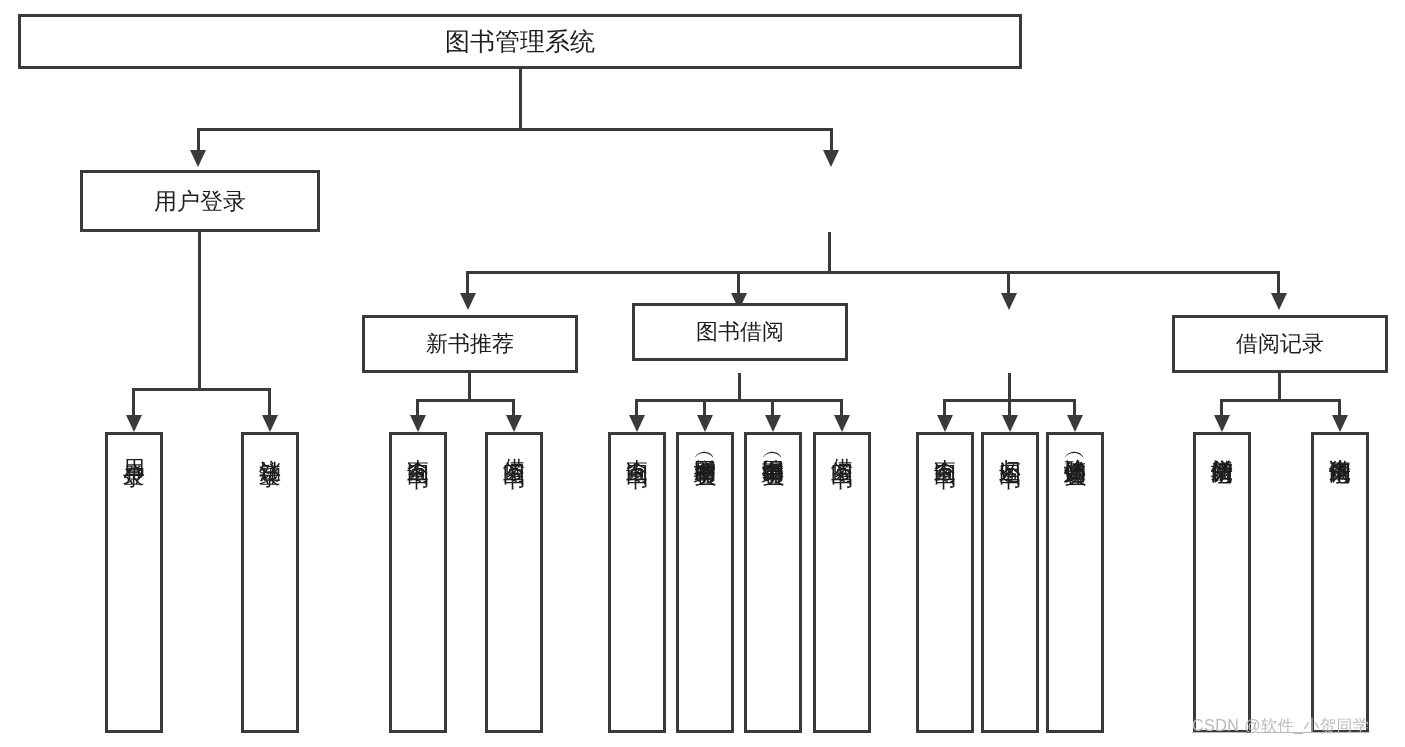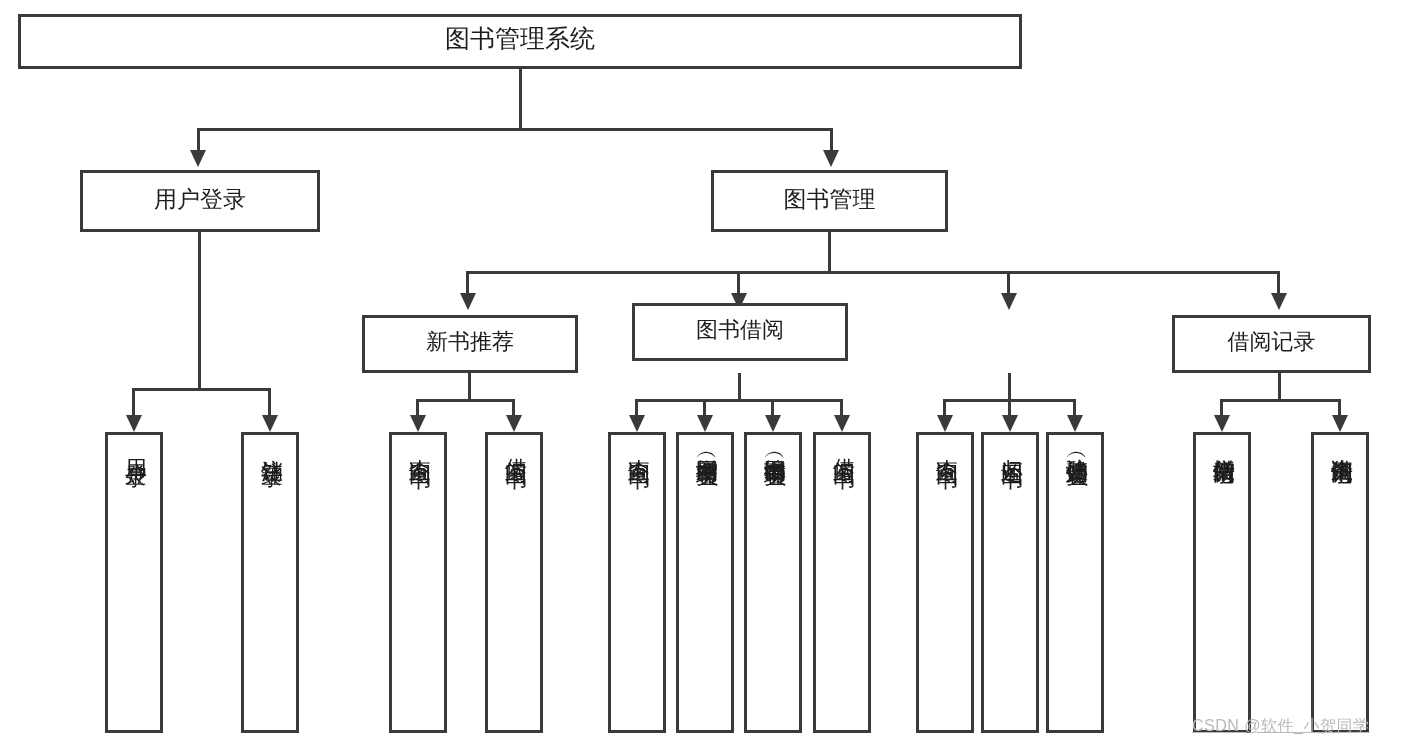--- a/index.html
+++ b/index.html
@@ -21,21 +21,20 @@
     position:absolute;
     box-sizing:border-box;
     background:#ffffff;
     border:3px solid #3a3a3a;
     display:flex;
     align-items:center;
     justify-content:center;
     text-align:center;
     line-height:1.15;
     color:#1d1d1d;
-    font-family:Liberation Mono, monospace;
   }
   .node.root{ font-size:25px; }
   .node.lvl2{ font-size:23px; }
   .node.lvl3{ font-size:22px; }
   .node.leaf{
     font-size:22px;
     align-items:flex-start;
     justify-content:center;
     padding-top:6px;
   }
@@ -94,23 +93,20 @@
 
   <div class="vline" style="left:197px;top:128px;width:3px;height:22px;"></div>
   <div class="arrow" style="left:190px;top:150px;"></div>
   <div class="vline" style="left:830px;top:128px;width:3px;height:22px;"></div>
   <div class="arrow" style="left:823px;top:150px;"></div>
 
   <div class="node lvl2" style="left:80px;top:170px;width:240px;height:62px;">
     <span>用户登录</span>
   </div>
 
-  <div class="node lvl2" style="left:711px;top:170px;width:237px;height:62px;">
-    <span>图书管理</span>
-  </div>
 
   <div class="vline" style="left:198px;top:232px;width:3px;height:158px;"></div>
   <div class="hline" style="left:132px;top:388px;width:138px;height:3px;"></div>
   <div class="vline" style="left:132px;top:388px;width:3px;height:27px;"></div>
   <div class="arrow" style="left:126px;top:415px;"></div>
   <div class="vline" style="left:268px;top:388px;width:3px;height:27px;"></div>
   <div class="arrow" style="left:262px;top:415px;"></div>
 
   <div class="vline" style="left:828px;top:232px;width:3px;height:41px;"></div>
   <div class="hline" style="left:466px;top:271px;width:814px;height:3px;"></div>
@@ -126,21 +122,21 @@
 
   <div class="vline" style="left:1277px;top:271px;width:3px;height:22px;"></div>
   <div class="arrow" style="left:1271px;top:293px;"></div>
 
   <div class="node lvl3" style="left:362px;top:315px;width:216px;height:58px;">
     <span>新书推荐</span>
   </div>
   <div class="node lvl3" style="left:632px;top:303px;width:216px;height:58px;">
     <span>图书借阅</span>
   </div>
-  <div class="node lvl3" style="left:1172px;top:315px;width:199px;height:58px;">
+  <div class="node lvl3" style="left:1172px;top:315px;width:216px;height:58px;">
     <span>借阅记录</span>
   </div>
 
   <div class="vline" style="left:468px;top:373px;width:3px;height:28px;"></div>
   <div class="hline" style="left:416px;top:399px;width:98px;height:3px;"></div>
   <div class="vline" style="left:416px;top:399px;width:3px;height:16px;"></div>
   <div class="arrow" style="left:410px;top:415px;"></div>
   <div class="vline" style="left:512px;top:399px;width:3px;height:16px;"></div>
   <div class="arrow" style="left:506px;top:415px;"></div>
 

